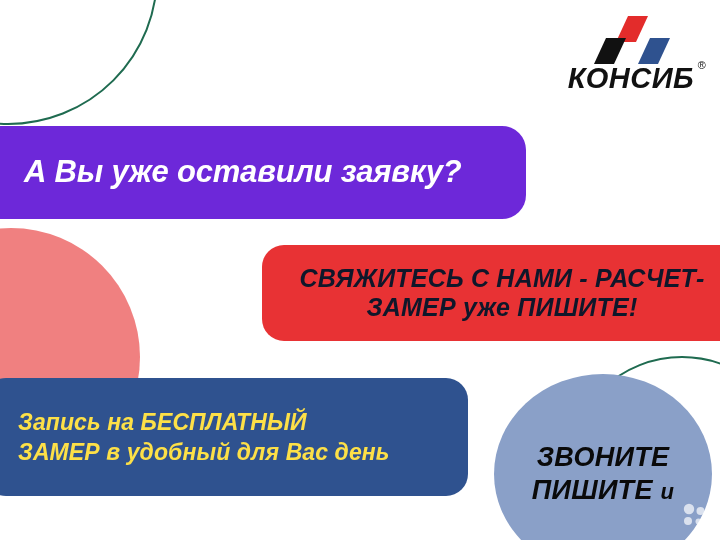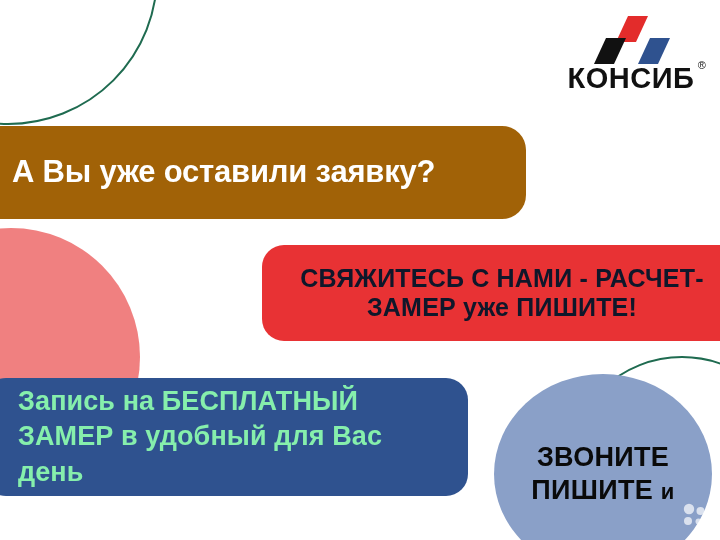--- a/index.html
+++ b/index.html
@@ -7,20 +7,21 @@
     padding: 0;
     background: #ffffff;
   }
   #banner {
     position: relative;
     width: 720px;
     height: 540px;
     overflow: hidden;
     background: #ffffff;
     font-family: "Liberation Sans", sans-serif;
+    font-style: italic;
   }
 
   
   .deco-ring-tl {
     position: absolute;
     left: -142px;
     top: -175px;
     width: 300px;
     height: 300px;
     border-radius: 50%;
@@ -94,23 +95,23 @@
     position: absolute;
     display: flex;
     align-items: center;
     box-sizing: border-box;
   }
   .block-black {
     left: 0;
     top: 126px;
     width: 526px;
     height: 93px;
-    background: #a16207;
+    background: #6d28d9;
     border-radius: 0 24px 24px 0;
-    padding-left: 12px;
+    padding-left: 24px;
     padding-right: 22px;
   }
   .block-black .txt {
     color: #ffffff;
     font-weight: bold;
     font-size: 31px;
     line-height: 1.1;
     letter-spacing: -0.2px;
   }
 
@@ -142,23 +143,23 @@
     left: -16px;
     top: 378px;
     width: 484px;
     height: 118px;
     background: #2f528f;
     border-radius: 22px;
     padding-left: 34px;
     padding-right: 16px;
   }
   .block-blue .txt {
-    color: #86efac;
-    font-weight: bold;
-    font-size: 27px;
+    color: #fde047;
+    font-weight: bold;
+    font-size: 23px;
     line-height: 1.32;
     letter-spacing: 0.1px;
   }
 
   .circle-text {
     position: absolute;
     left: 494px;
     top: 374px;
     width: 218px;
     height: 200px;

